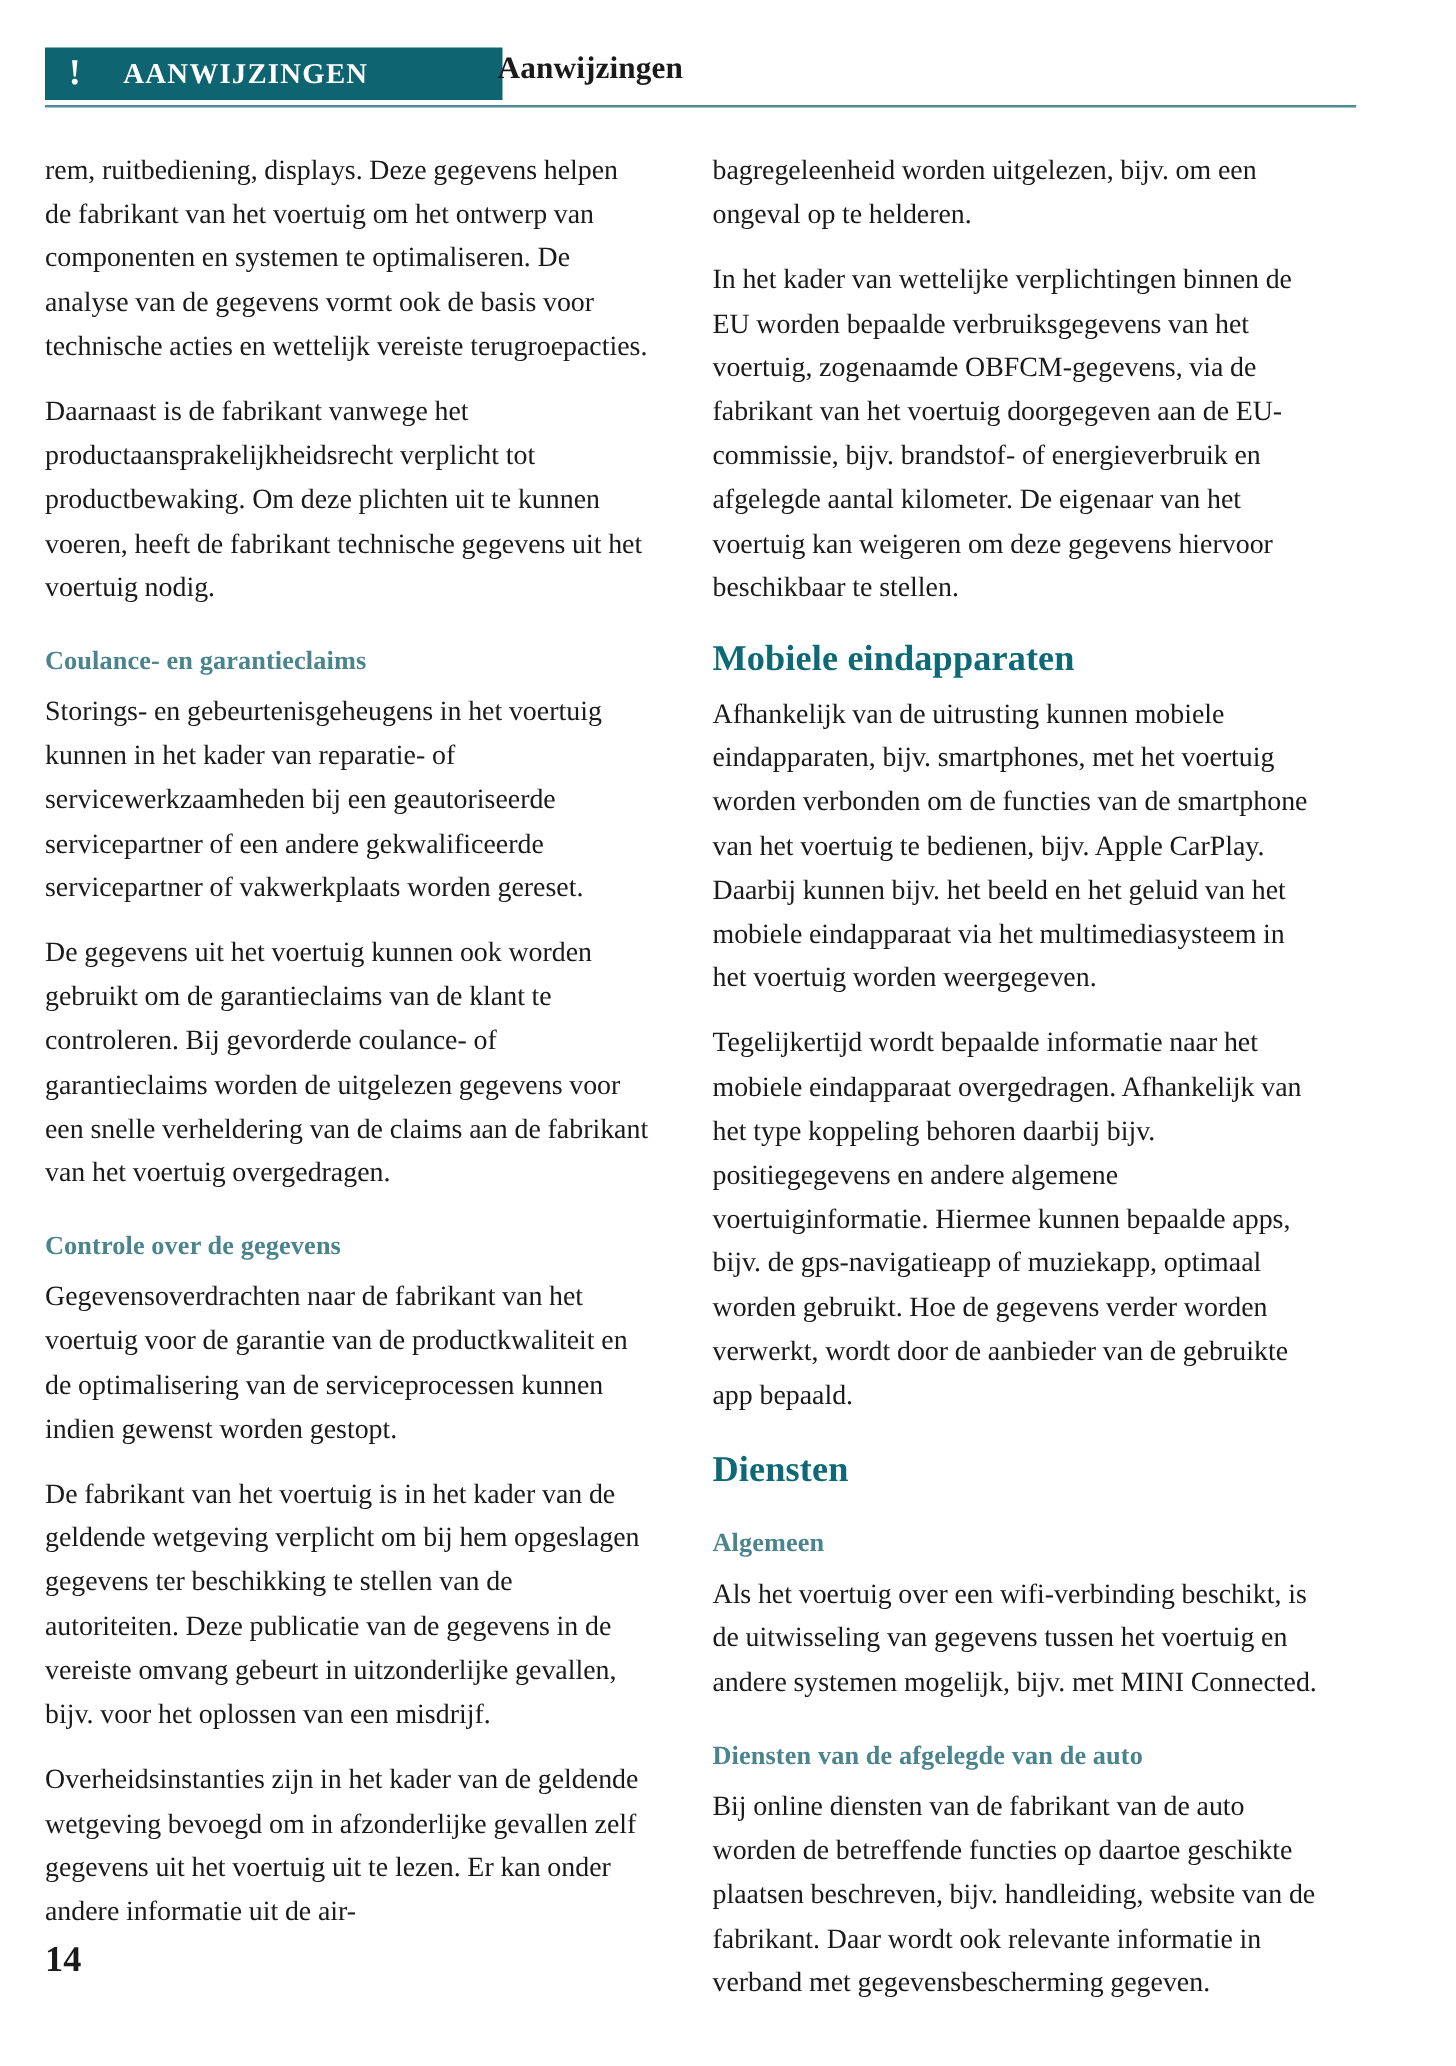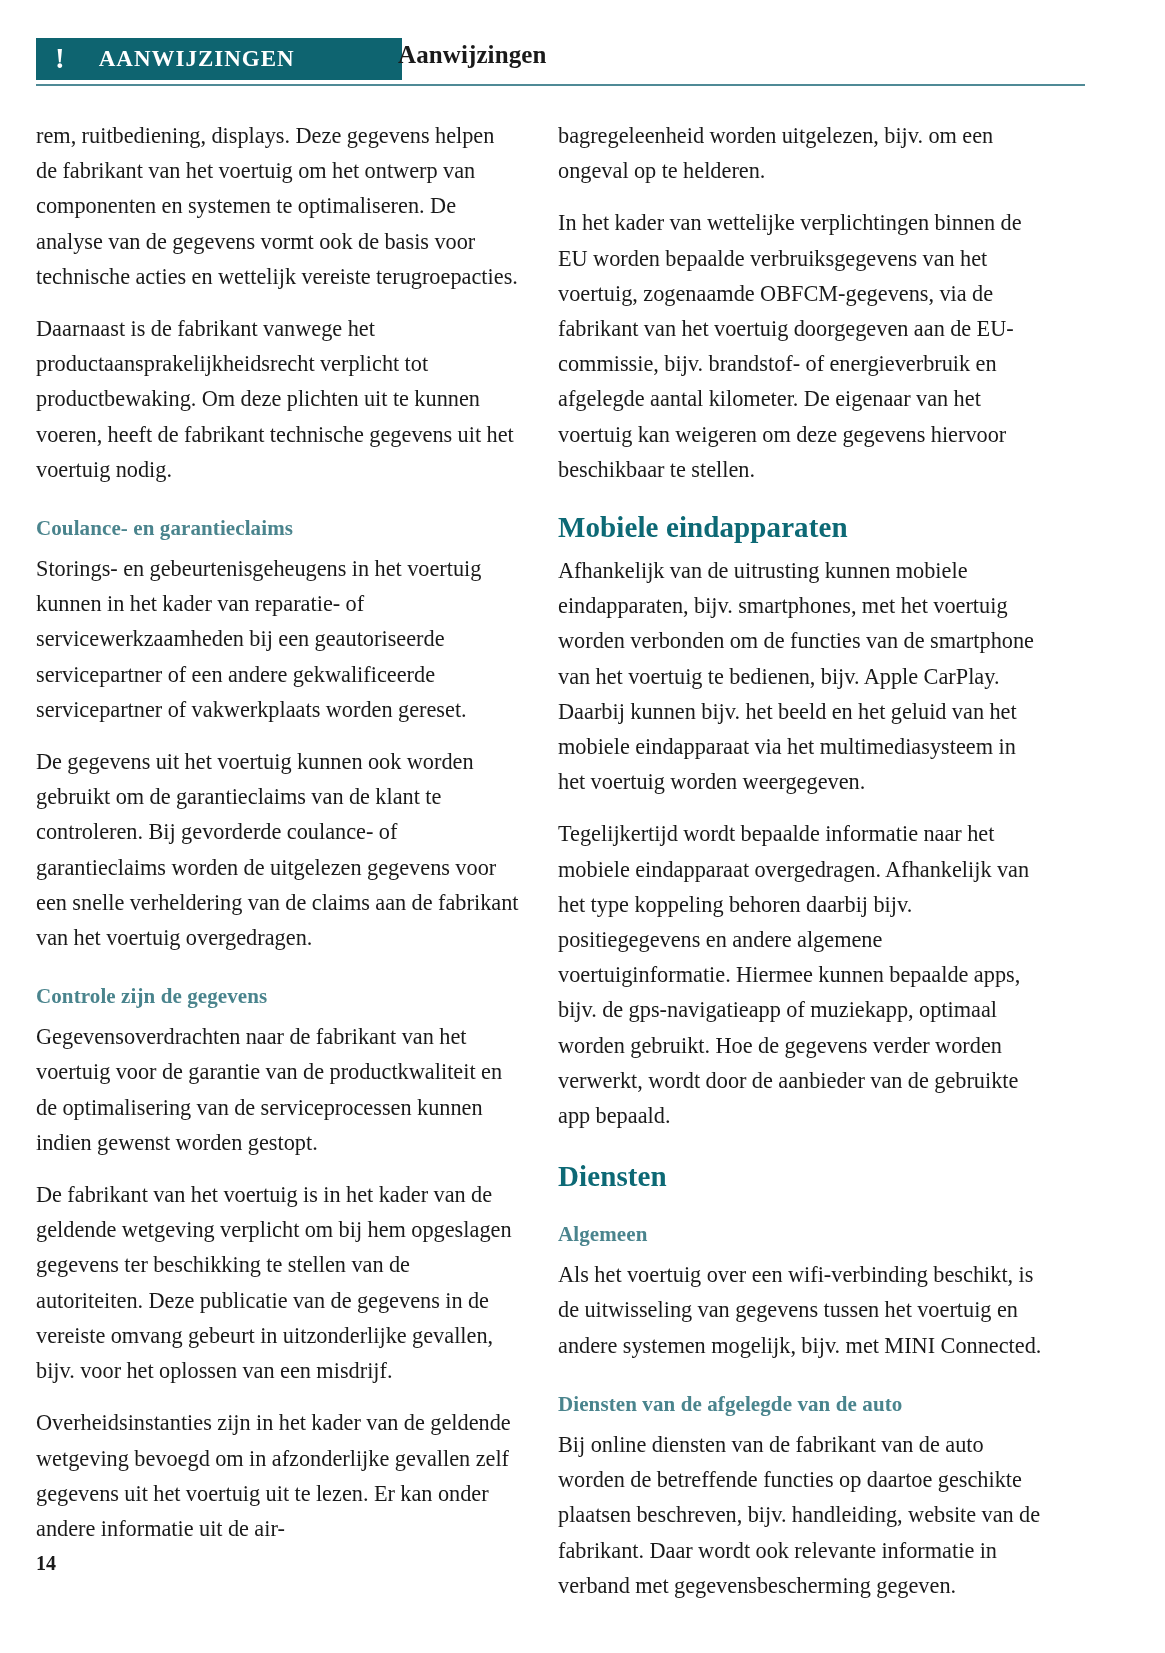--- a/index.html
+++ b/index.html
@@ -81,21 +81,21 @@
     background: #4f8a96;
   }
 
   
   .columns {
     position: absolute;
     left: 36px;
     top: 118px;
     width: 1049px;
     display: flex;
-    gap: 38px;
+    gap: 50px;
   }
   .col {
     width: 484px;
   }
 
   p.body {
     margin: 0 0 17px 0;
     font-family: "Liberation Serif", "DejaVu Serif", serif;
     font-size: 22.3px;
     line-height: 35.2px;
@@ -124,21 +124,21 @@
     line-height: 30px;
     color: #4a848d;
     letter-spacing: 0.1px;
   }
 
   .folio {
     position: absolute;
     left: 36px;
     top: 1552px;
     font-family: "Liberation Serif", "DejaVu Serif", serif;
-    font-size: 20px;
+    font-size: 29px;
     font-weight: 700;
     color: #1a1a1a;
   }
 </style>
 </head>
 <body>
 
 <div class="page">
 
   <div class="header">
@@ -153,21 +153,21 @@
   <div class="columns">
 
     <div class="col">
       <p class="body">rem, ruitbediening, displays. Deze gegevens helpen de fabrikant van het voertuig om het ontwerp van componenten en systemen te optimaliseren. De analyse van de gegevens vormt ook de basis voor technische acties en wettelijk vereiste terugroepacties.</p>
       <p class="body">Daarnaast is de fabrikant vanwege het productaansprakelijkheidsrecht verplicht tot productbewaking. Om deze plichten uit te kunnen voeren, heeft de fabrikant technische gegevens uit het voertuig nodig.</p>
 
       <h3 class="sub">Coulance- en garantieclaims</h3>
       <p class="body">Storings- en gebeurtenisgeheugens in het voertuig kunnen in het kader van reparatie- of servicewerkzaamheden bij een geautoriseerde servicepartner of een andere gekwalificeerde servicepartner of vakwerkplaats worden gereset.</p>
       <p class="body">De gegevens uit het voertuig kunnen ook worden gebruikt om de garantieclaims van de klant te controleren. Bij gevorderde coulance- of garantieclaims worden de uitgelezen gegevens voor een snelle verheldering van de claims aan de fabrikant van het voertuig overgedragen.</p>
 
-      <h3 class="sub">Controle zijn de gegevens</h3>
+      <h3 class="sub">Controle over de gegevens</h3>
       <p class="body">Gegevensoverdrachten naar de fabrikant van het voertuig voor de garantie van de productkwaliteit en de optimalisering van de serviceprocessen kunnen indien gewenst worden gestopt.</p>
 
       <p class="body">De fabrikant van het voertuig is in het kader van de geldende wetgeving verplicht om bij hem opgeslagen gegevens ter beschikking te stellen van de autoriteiten. Deze publicatie van de gegevens in de vereiste omvang gebeurt in uitzonderlijke gevallen, bijv. voor het oplossen van een misdrijf.</p>
       <p class="body">Overheidsinstanties zijn in het kader van de geldende wetgeving bevoegd om in afzonderlijke gevallen zelf gegevens uit het voertuig uit te lezen. Er kan onder andere informatie uit de air-</p>
     </div>
 
     <div class="col">
       <p class="body">bagregeleenheid worden uitgelezen, bijv. om een ongeval op te helderen.</p>
       <p class="body">In het kader van wettelijke verplichtingen binnen de EU worden bepaalde verbruiksgegevens van het voertuig, zogenaamde OBFCM-gegevens, via de fabrikant van het voertuig doorgegeven aan de EU-commissie, bijv. brandstof- of energieverbruik en afgelegde aantal kilometer. De eigenaar van het voertuig kan weigeren om deze gegevens hiervoor beschikbaar te stellen.</p>
 

